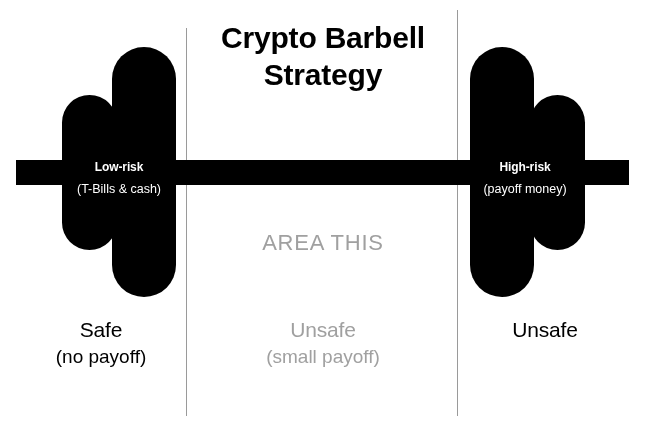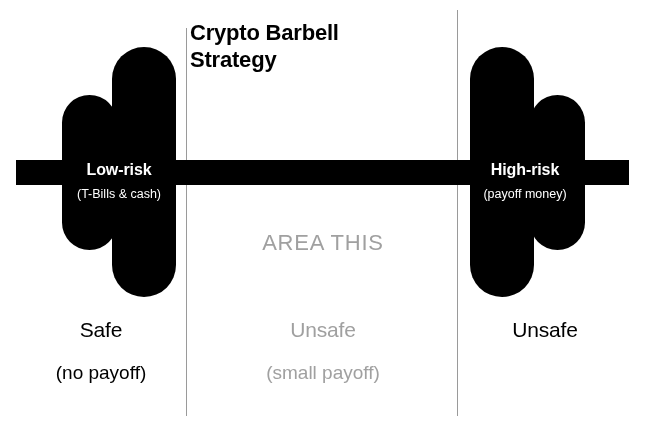--- a/index.html
+++ b/index.html
@@ -28,21 +28,22 @@
   }
   #divider-left  { left: 186px; top: 28px; height: 388px; }
   #divider-right { left: 457px; top: 10px; height: 406px; }
 
   
   #title {
     position: absolute;
     left: 190px;
     top: 20px;
     width: 266px;
-    font-size: 22px;
+    text-align: center;
+    font-size: 30px;
     font-weight: bold;
     line-height: 1.22;
     color: #000000;
     letter-spacing: -0.2px;
   }
   #title .line { display: block; }
 
   
   #barbell {
     position: absolute;
@@ -93,21 +94,21 @@
 
   
   .weight-label {
     position: absolute;
     text-align: center;
     color: #ffffff;
     z-index: 5;
   }
   .weight-label .primary {
     display: block;
-    font-size: 16px;
+    font-size: 12px;
     font-weight: bold;
     line-height: 1.1;
     letter-spacing: -0.1px;
   }
   .weight-label .secondary {
     display: block;
     font-size: 12.5px;
     font-weight: normal;
     line-height: 1.1;
     margin-top: 9px;
@@ -142,21 +143,21 @@
     font-size: 21px;
     font-weight: normal;
     line-height: 1.18;
     letter-spacing: -0.2px;
   }
   .caption .secondary {
     display: block;
     font-size: 19px;
     font-weight: normal;
     line-height: 1.18;
-    margin-top: 19px;
+    margin-top: 3px;
   }
   #caption-left   { left: 16px;  width: 170px; color: #000000; }
   #caption-middle { left: 190px; width: 266px; color: #a0a0a0; }
   #caption-right  { left: 460px; width: 170px; color: #000000; }
 </style>
 </head>
 <body>
 
 <div id="infographic">
 

